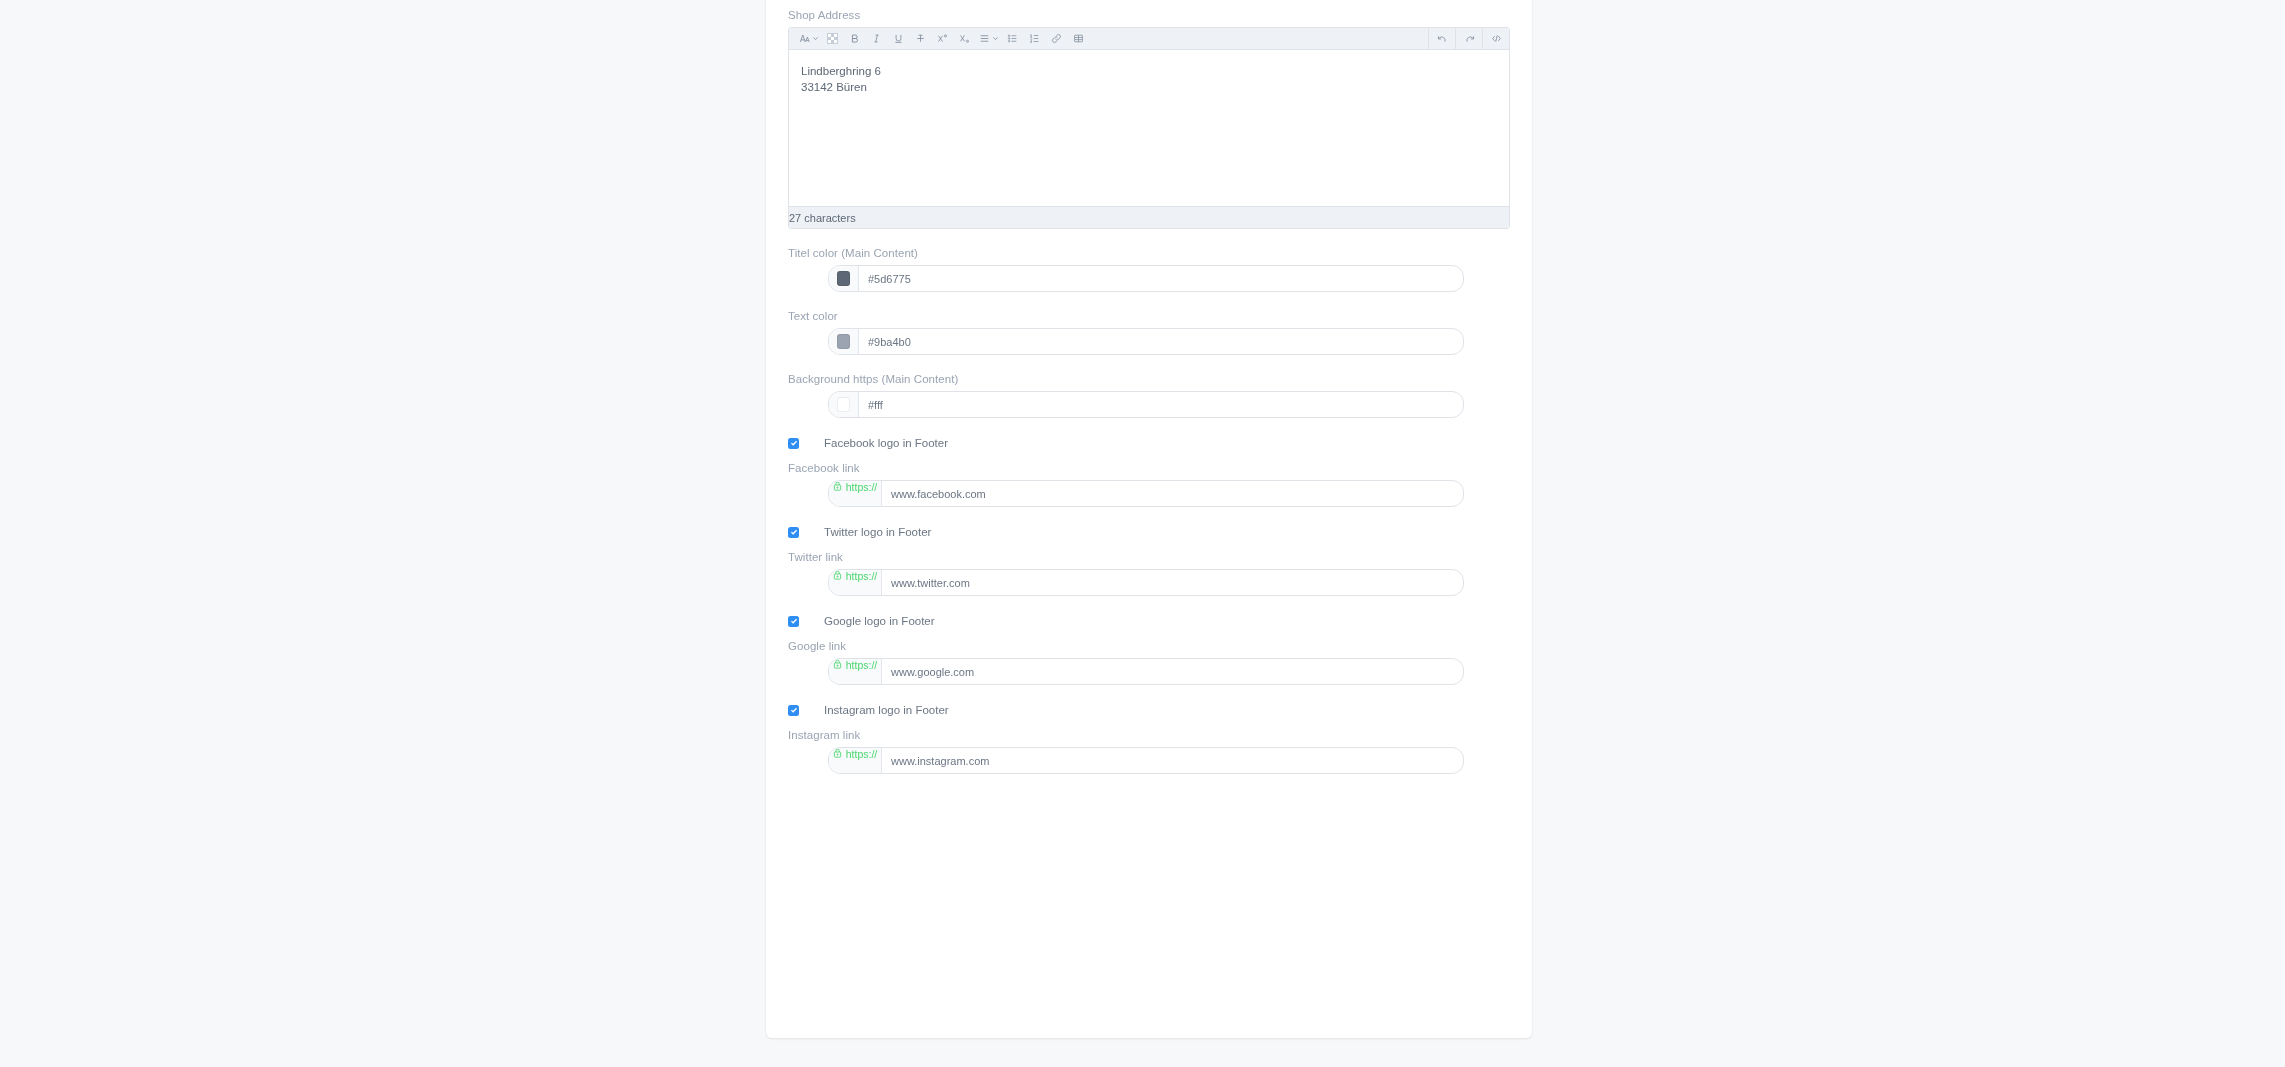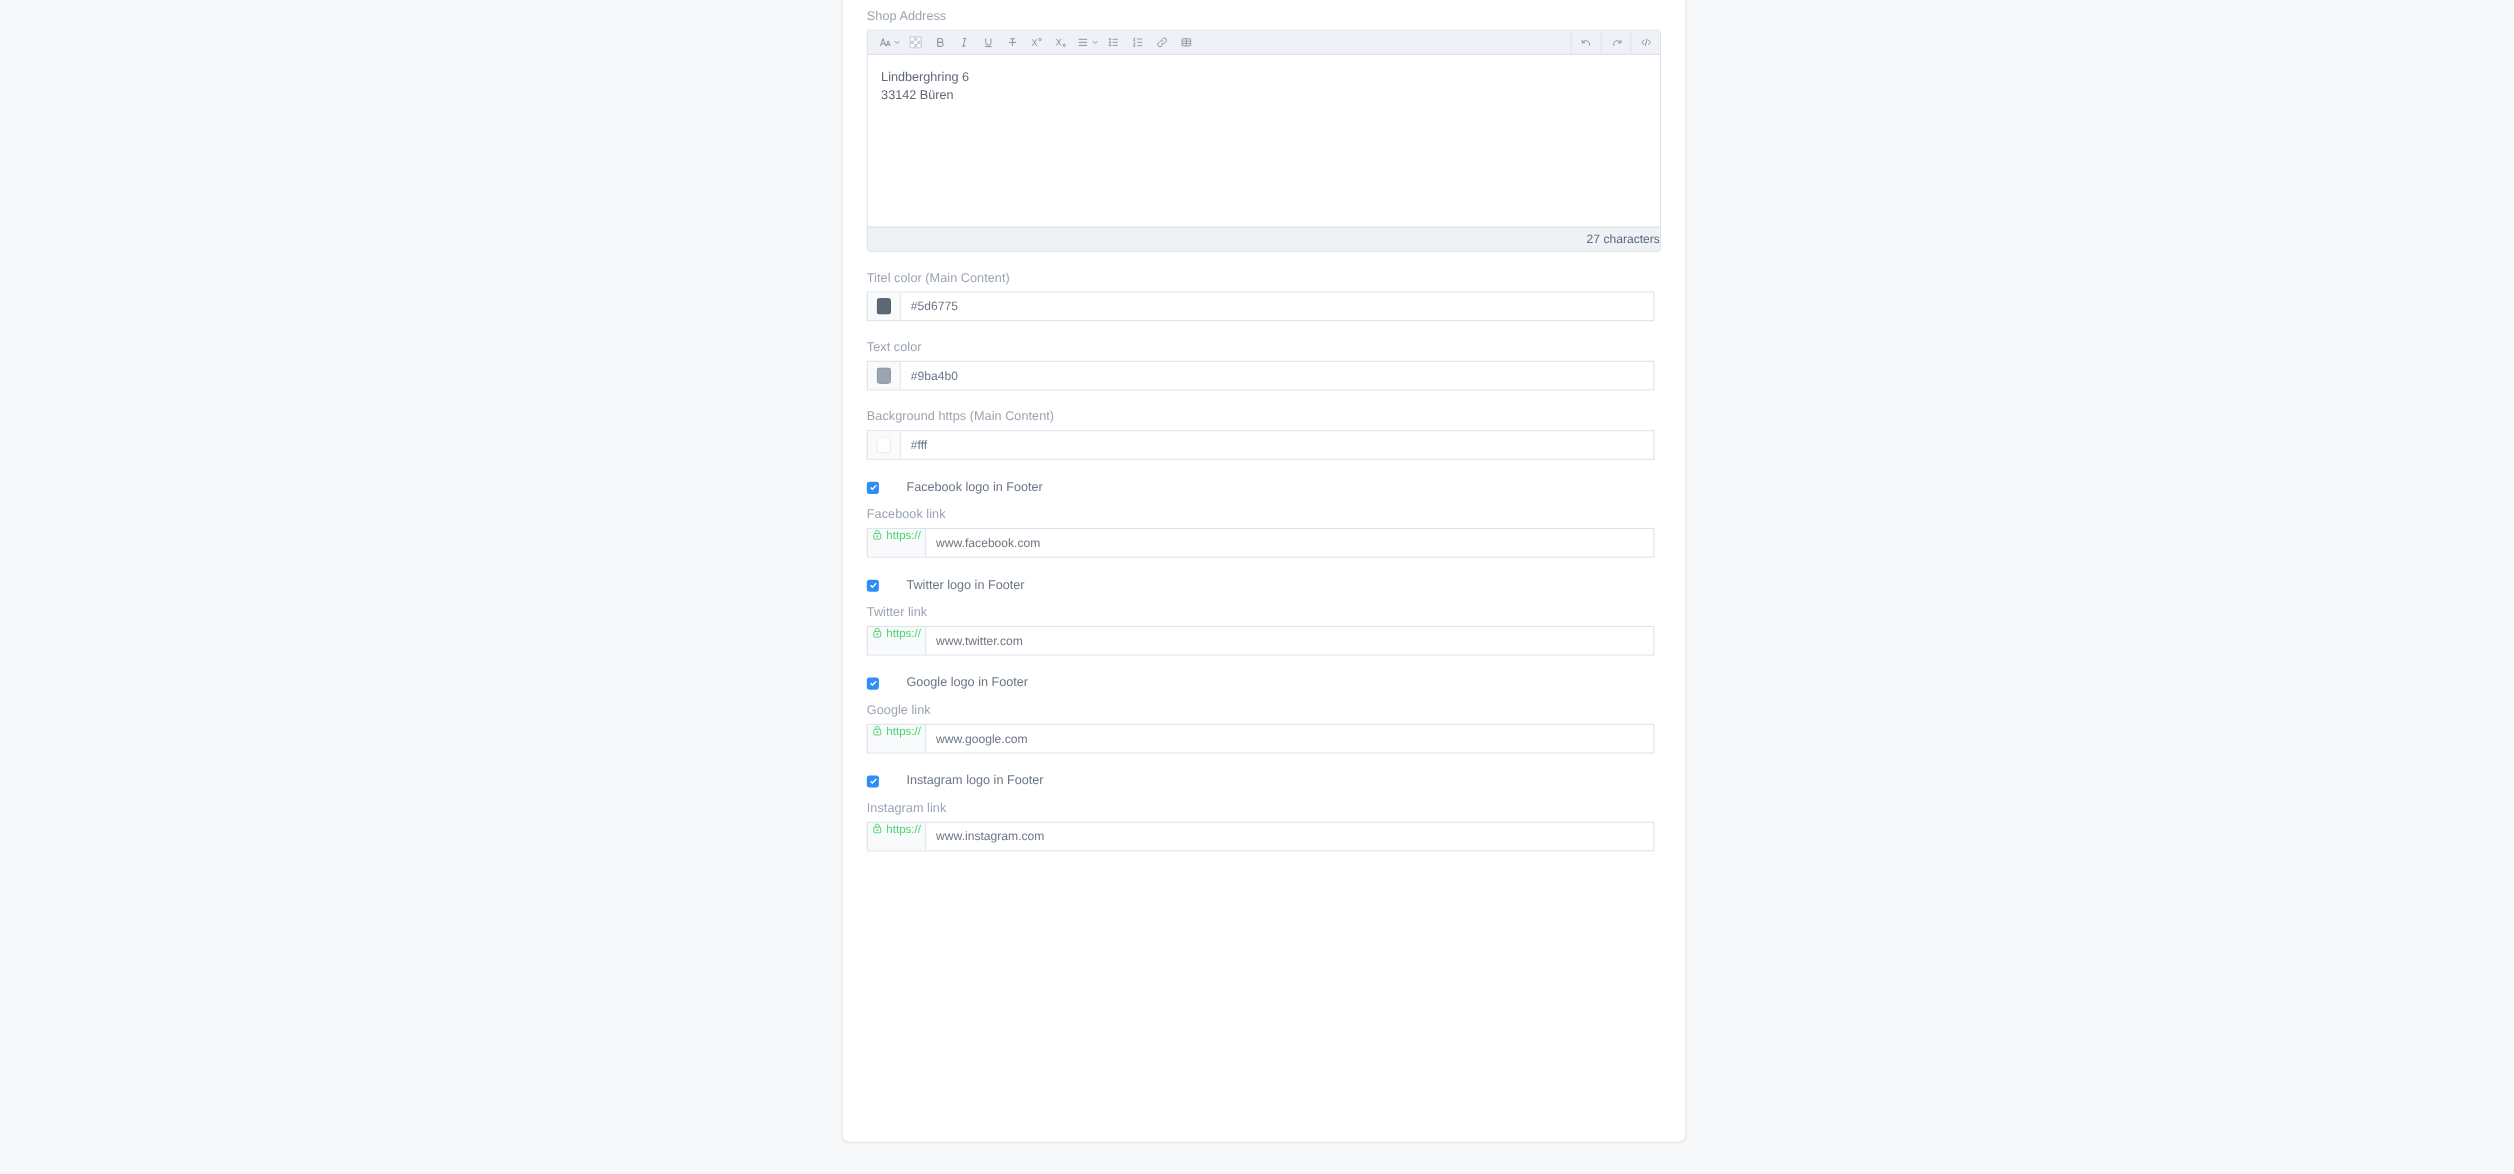--- a/index.html
+++ b/index.html
@@ -101,37 +101,38 @@
     font-size: 11.5px;
     color: #5d6775;
     line-height: 16px;
   }
   .editor-footer {
     height: 22px;
     background: #eef1f5;
     border-top: 1px solid #dfe3e8;
     display: flex;
     align-items: center;
-    justify-content: flex-end;
-    padding-right: 0;
+    justify-content: flex-start;
+    padding-right: 12px;
     font-size: 11px;
     color: #5d6775;
   }
 
   
   .field-block { margin-top: 17px; }
 
   .input-group {
     display: flex;
-    width: 716px;
+    width: 636px;
     height: 27px;
     border: 1px solid #dfe3e8;
-    border-radius: 0;
+    border-radius: 12px;
     background: #fff;
     overflow: hidden;
+    margin-left: 40px;
   }
   .ig-addon {
     width: 30px;
     background: #f8fafc;
     border-right: 1px solid #e3e7ec;
     display: flex;
     align-items: center;
     justify-content: center;
   }
   .swatch {

